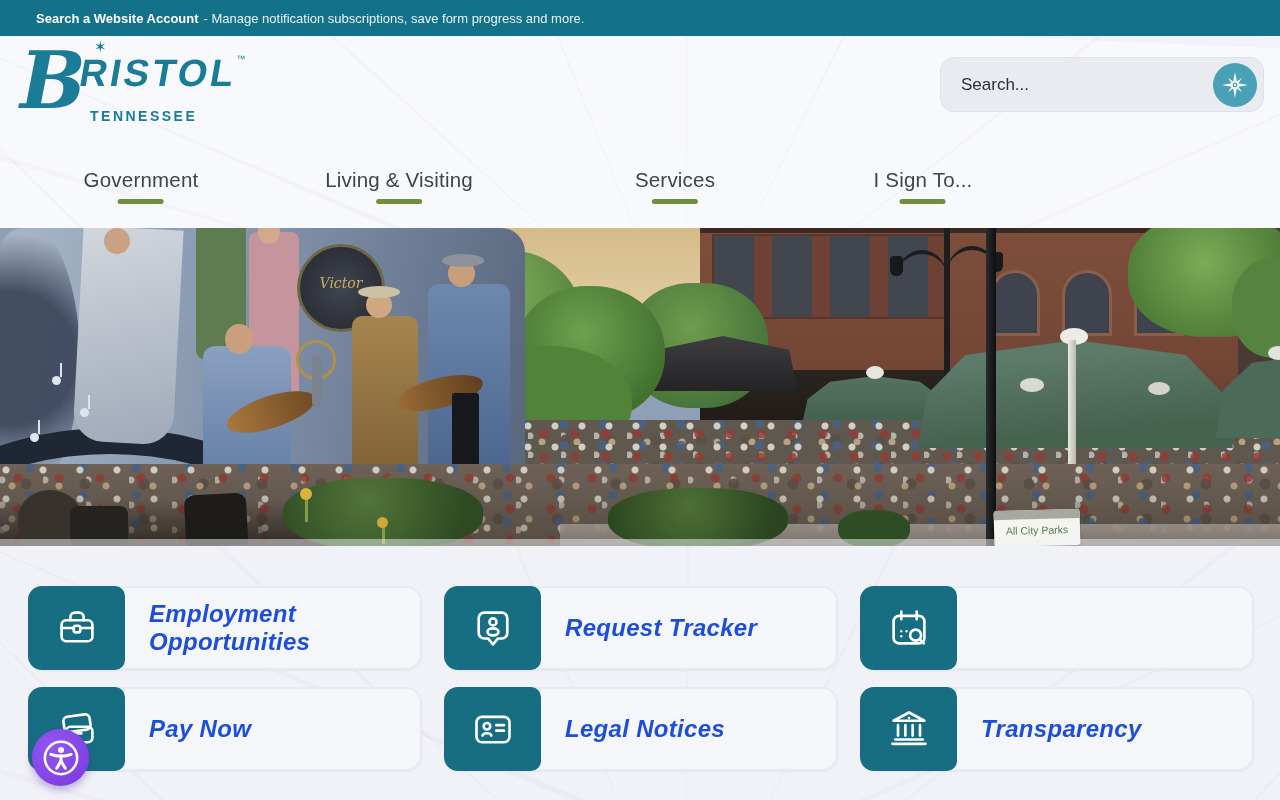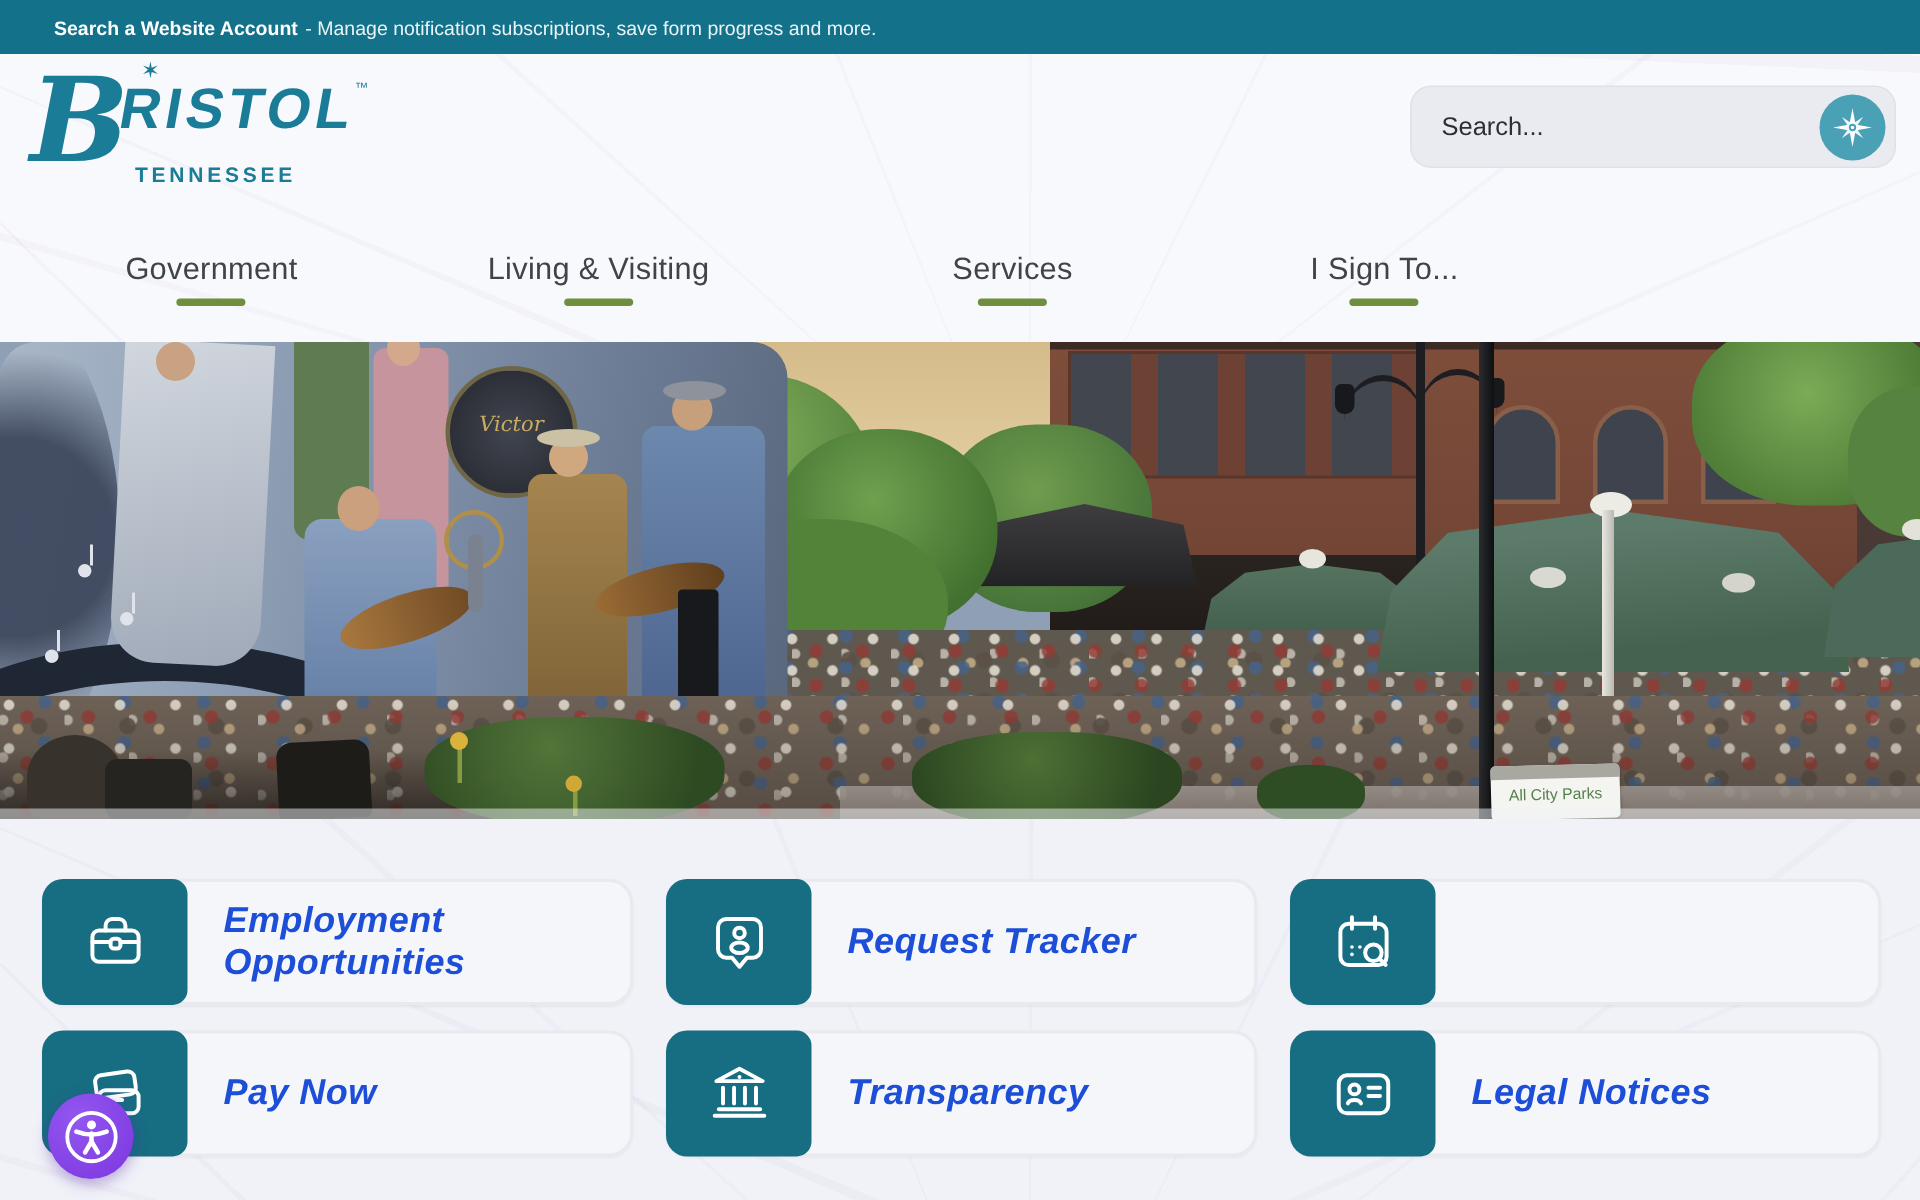--- a/index.html
+++ b/index.html
@@ -420,40 +420,40 @@
         <rect x="10" y="18" width="24" height="14" rx="4"></rect>
         <path d="M14 24h10M14 27.5h6"></path>
       </svg>
     </span>
     <span class="card-label">Pay Now</span>
   </div>
 
   <div class="card">
     <span class="card-iconbox">
       <svg class="icon-svg" width="44" height="44" viewBox="0 0 40 40" fill="none" stroke="#fff" stroke-width="2.4" stroke-linecap="round" stroke-linejoin="round">
+        <rect x="5" y="9" width="30" height="23" rx="5"></rect>
+        <circle cx="14.5" cy="17.5" r="3"></circle>
+        <path d="M10.5 26c.9-2.8 7.1-2.8 8 0"></path>
+        <path d="M23 16.5h7M23 21.5h7"></path>
+      </svg>
+    </span>
+    <span class="card-label">Legal Notices</span>
+  </div>
+
+  <div class="card">
+    <span class="card-iconbox">
+      <svg class="icon-svg" width="44" height="44" viewBox="0 0 40 40" fill="none" stroke="#fff" stroke-width="2.4" stroke-linecap="round" stroke-linejoin="round">
         <path d="M20 5l14 7.5H6L20 5z"></path>
         <circle cx="20" cy="10" r="1.2" fill="#fff" stroke="none"></circle>
         <path d="M10 16.5v9.5M16.7 16.5v9.5M23.3 16.5v9.5M30 16.5v9.5"></path>
         <path d="M7.5 29.5h25"></path>
         <path d="M5 33.5h30"></path>
       </svg>
     </span>
     <span class="card-label">Transparency</span>
-  </div>
-
-  <div class="card">
-    <span class="card-iconbox">
-      <svg class="icon-svg" width="44" height="44" viewBox="0 0 40 40" fill="none" stroke="#fff" stroke-width="2.4" stroke-linecap="round" stroke-linejoin="round">
-        <rect x="5" y="9" width="30" height="23" rx="5"></rect>
-        <circle cx="14.5" cy="17.5" r="3"></circle>
-        <path d="M10.5 26c.9-2.8 7.1-2.8 8 0"></path>
-        <path d="M23 16.5h7M23 21.5h7"></path>
-      </svg>
-    </span>
-    <span class="card-label">Legal Notices</span>
   </div>
 </div>
 
 <button class="access-btn">
   <svg class="icon-svg" width="38" height="38" viewBox="0 0 24 24" fill="none">
     <circle cx="12" cy="12" r="10.2" stroke="#fff" stroke-width="1.6"></circle>
     <circle cx="12" cy="6.9" r="1.9" fill="#fff"></circle>
     <path d="M5.6 9.7c4 1.5 8.8 1.5 12.8 0" stroke="#fff" stroke-width="1.9" stroke-linecap="round"></path>
     <path d="M12 10.5v3.4" stroke="#fff" stroke-width="1.9" stroke-linecap="round"></path>
     <path d="M12 13.9l-2.7 4.6M12 13.9l2.7 4.6" stroke="#fff" stroke-width="1.9" stroke-linecap="round"></path>

